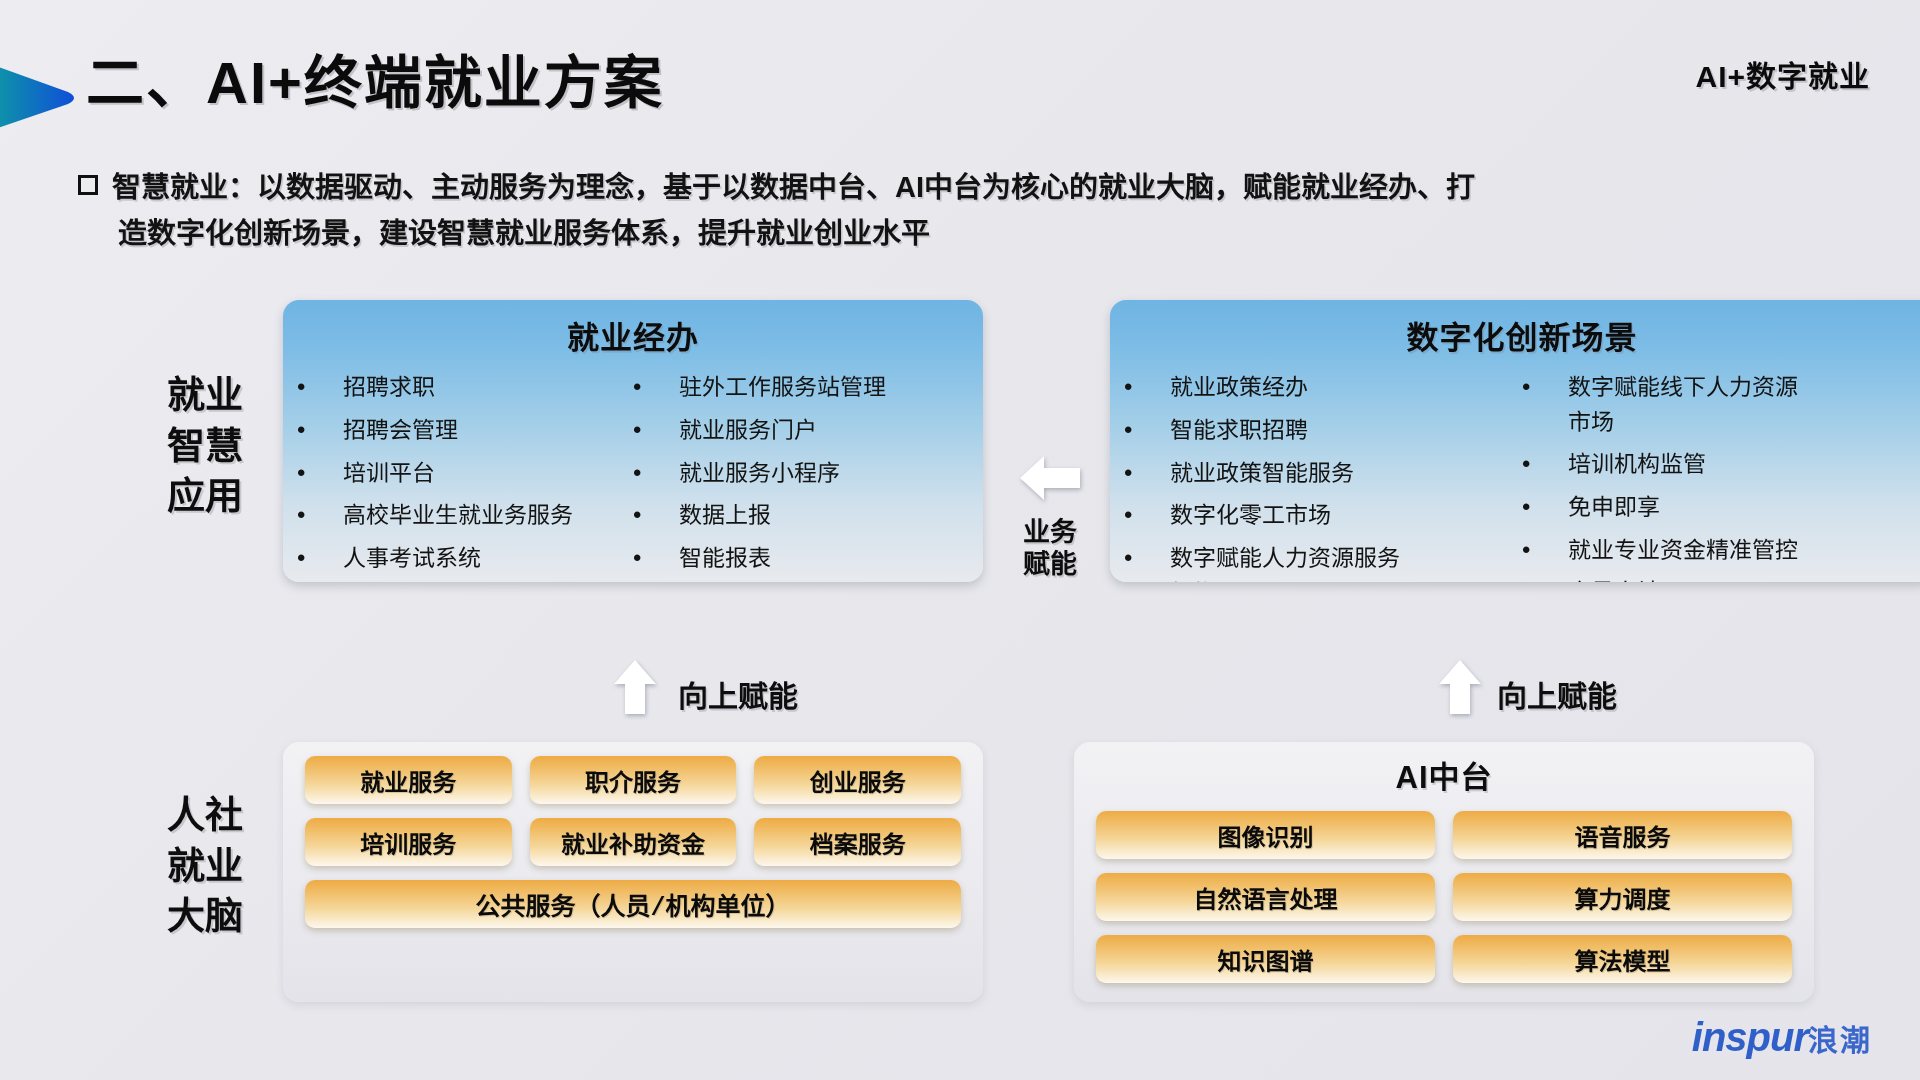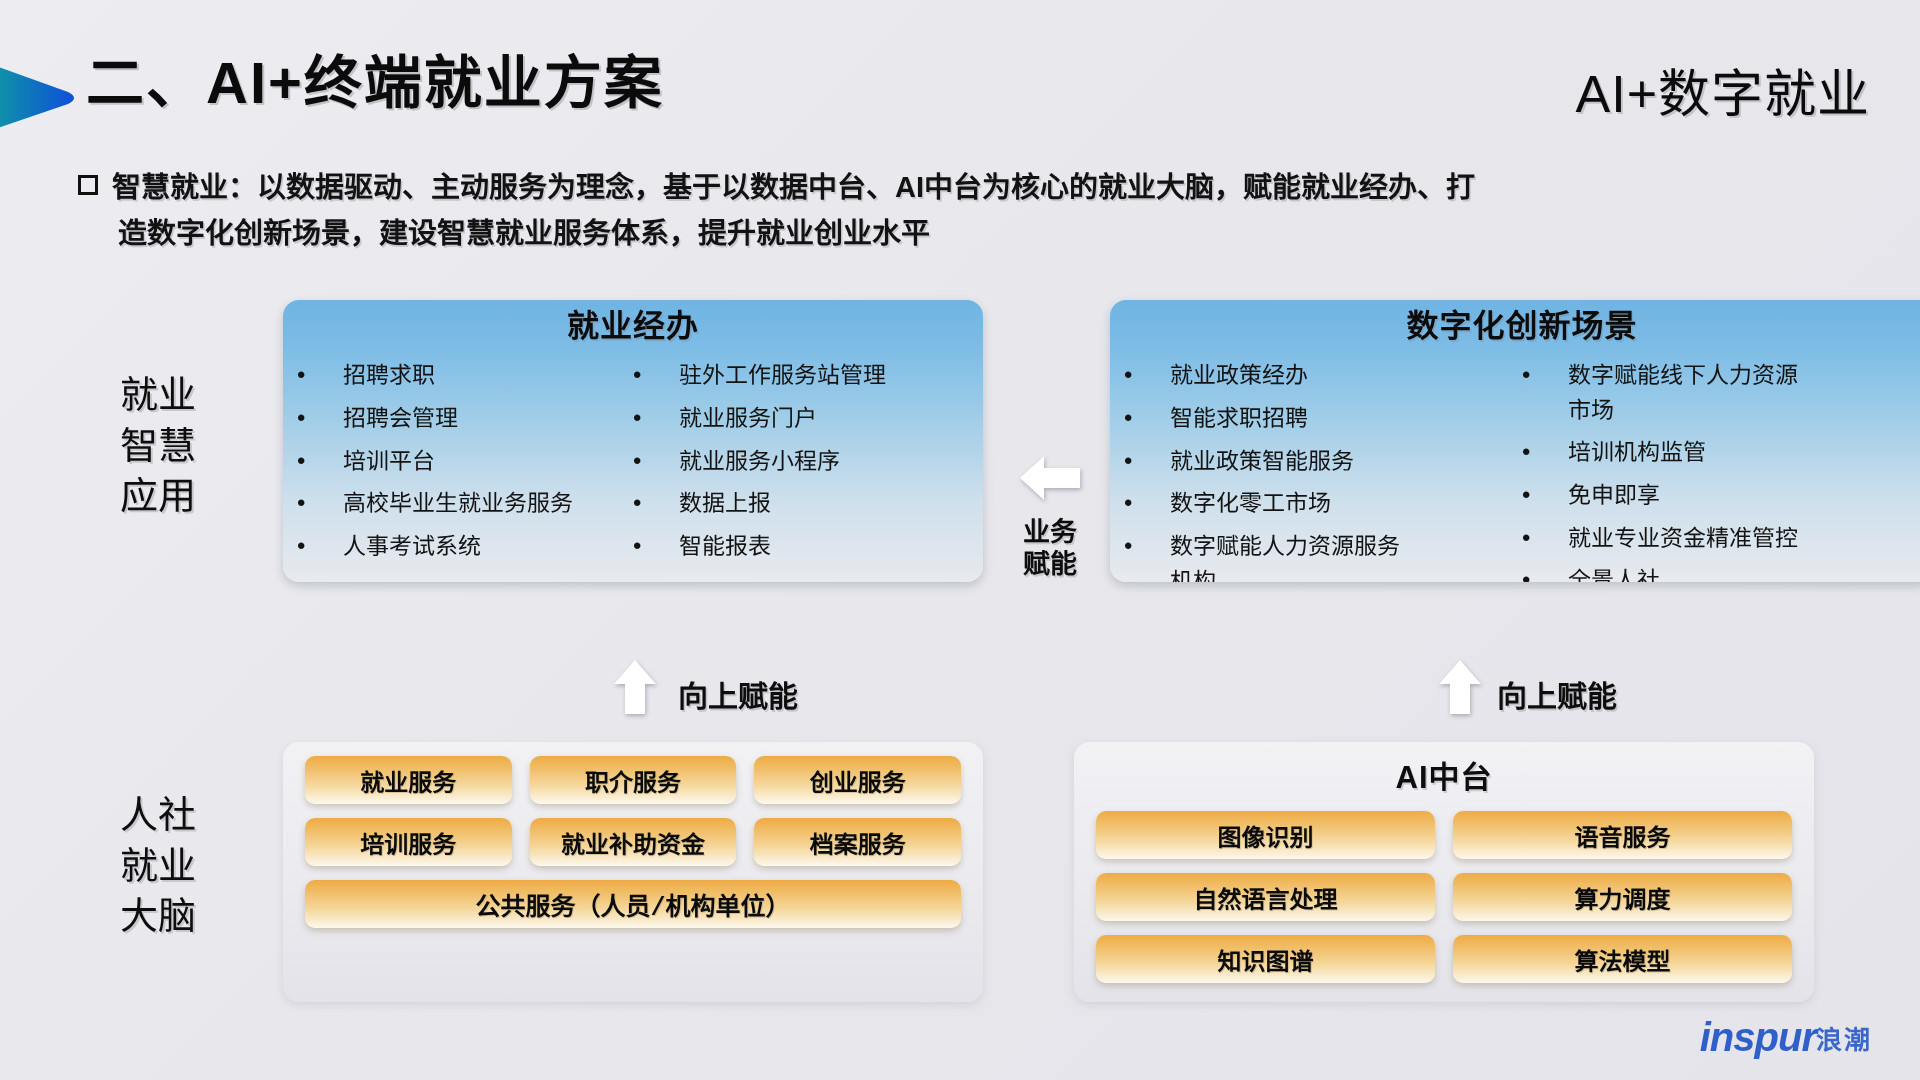--- a/index.html
+++ b/index.html
@@ -22,60 +22,60 @@
     width:118px; height:118px;
   }
   .page-title {
     position:absolute; left:86px; top:36px;
     font-size:58px; font-weight:bold; color:#0b0b0b;
     letter-spacing:2px; white-space:nowrap;
     text-shadow:2px 2px 0 rgba(160,160,170,.55);
   }
   .deck-title {
     position:absolute; right:50px; top:52px;
-    font-size:52px; font-weight:normal; color:#0b0b0b;
+    font-size:30px; font-weight:bold; color:#0b0b0b;
     letter-spacing:1px; white-space:nowrap;
     text-shadow:2px 2px 0 rgba(160,160,170,.5);
   }
 
   
   .lead {
     position:absolute; left:78px; top:165px; width:1790px;
     font-size:29px; font-weight:bold; color:#121212; line-height:1.58;
     text-shadow:1.5px 1.5px 0 rgba(165,165,175,.5);
   }
   .lead .bullet-sq {
     display:inline-block; width:20px; height:20px;
     border:3px solid #101010; margin-right:14px;
     vertical-align:2px;
   }
   .lead-l2 { display:block; margin-left:40px; }
 
   
   .row-label {
     position:absolute;
-    font-size:38px; font-weight:normal; color:#0d0d0d;
-    line-height:1.33; width:170px;
+    font-size:38px; font-weight:bold; color:#0d0d0d;
+    line-height:1.33; text-align:center; width:170px;
     text-shadow:2px 2px 0 rgba(165,165,175,.5);
   }
   #label-apps  { left:120px; top:370px; }
   #label-brain { left:120px; top:790px; }
 
   
   .blue-card {
     position:absolute; border-radius:16px;
     background:linear-gradient(180deg,#6fb4e3 0%, #7cbce6 16%, #a5cfe8 45%, #cfe0ec 72%, #e8eaee 100%);
     box-shadow:0 4px 10px rgba(90,100,115,.28);
     overflow:hidden;
   }
   #card-banli   { left:283px; top:300px; width:700px; height:282px; }
   #card-changjing { left:1110px; top:300px; width:824px; height:282px; }
   .blue-card .card-title {
     text-align:center; font-size:32px; font-weight:bold; color:#0c0c0c;
-    letter-spacing:1px;
+    padding-top:12px; letter-spacing:1px;
     text-shadow:1.5px 1.5px 0 rgba(120,150,175,.5);
   }
   .card-cols { display:flex; padding:12px 14px 0 14px; }
   .card-col  { flex:1; }
   .li {
     display:flex; align-items:flex-start;
     font-size:23px; color:#131313; line-height:1.5;
     margin-bottom:8px;
   }
   .li .dot { width:34px; flex:none; text-align:left; font-size:24px; line-height:1.45; }
@@ -136,21 +136,21 @@
 
   
   .logo {
     position:absolute; right:48px; bottom:20px;
     display:flex; align-items:center; gap:0;
   }
   .logo-word {
     font-size:40px; font-weight:bold; font-style:italic;
     color:#2f5fc9; letter-spacing:-1px;
   }
-  .logo-cn { font-size:26px; font-weight:bold; color:#3b66cc; letter-spacing:2px; }
+  .logo-cn { font-size:30px; font-weight:bold; color:#3b66cc; letter-spacing:2px; }
 </style>
 </head>
 <body>
 
 <div id="slide">
 
   <svg class="corner-arrow" viewBox="0 0 118 118">
     <defs>
       <linearGradient id="gcorner" x1="0" y1="0" x2="1" y2="0">
         <stop offset="0%" stop-color="#0ea79a"></stop>

